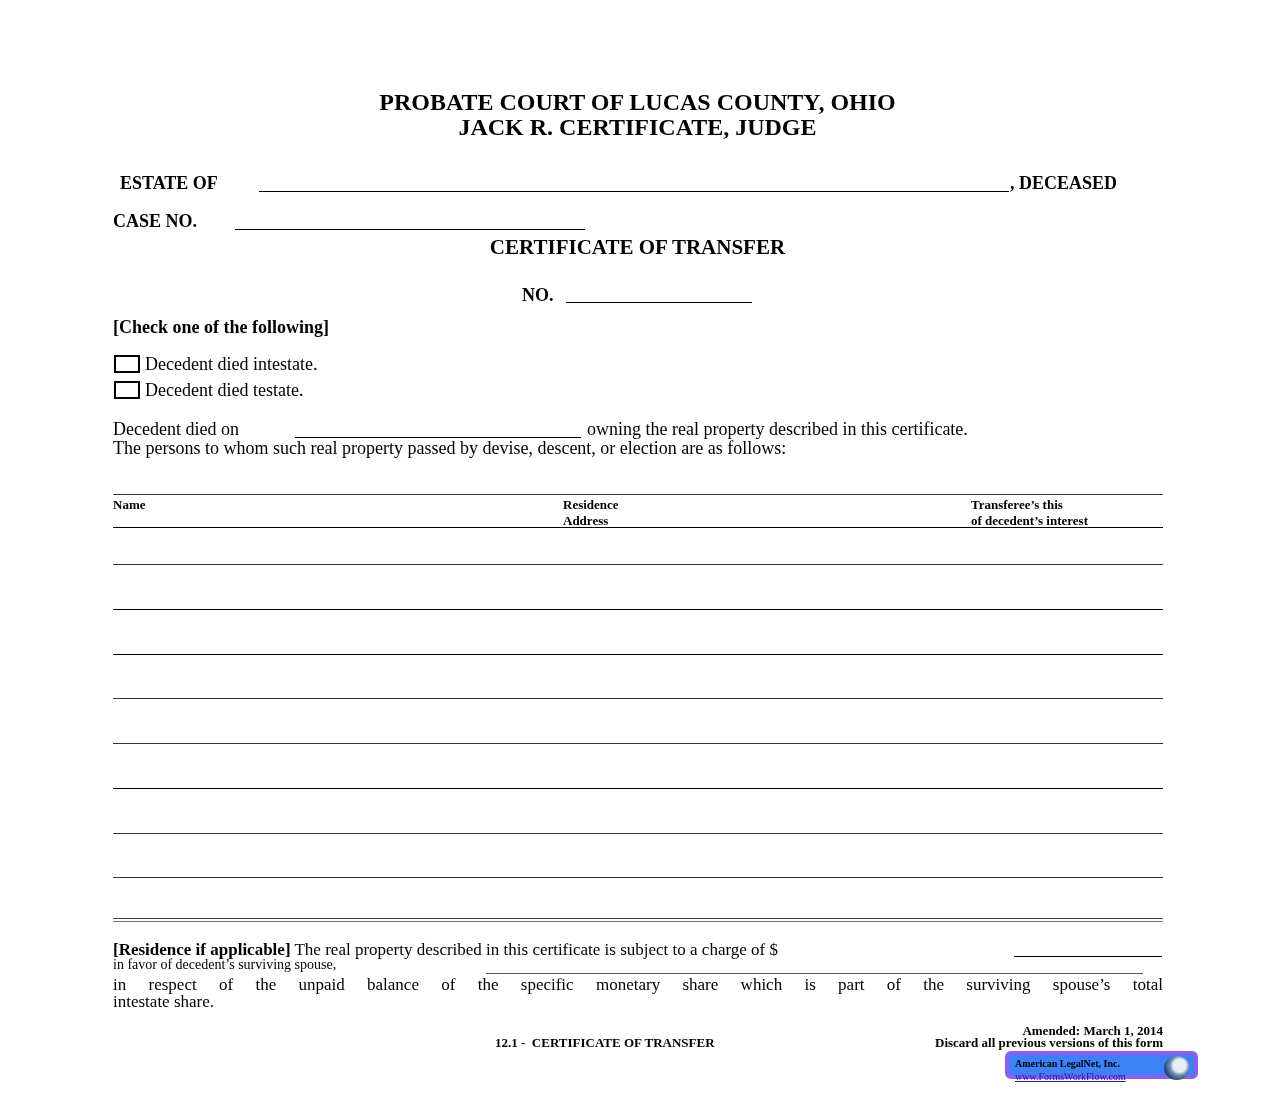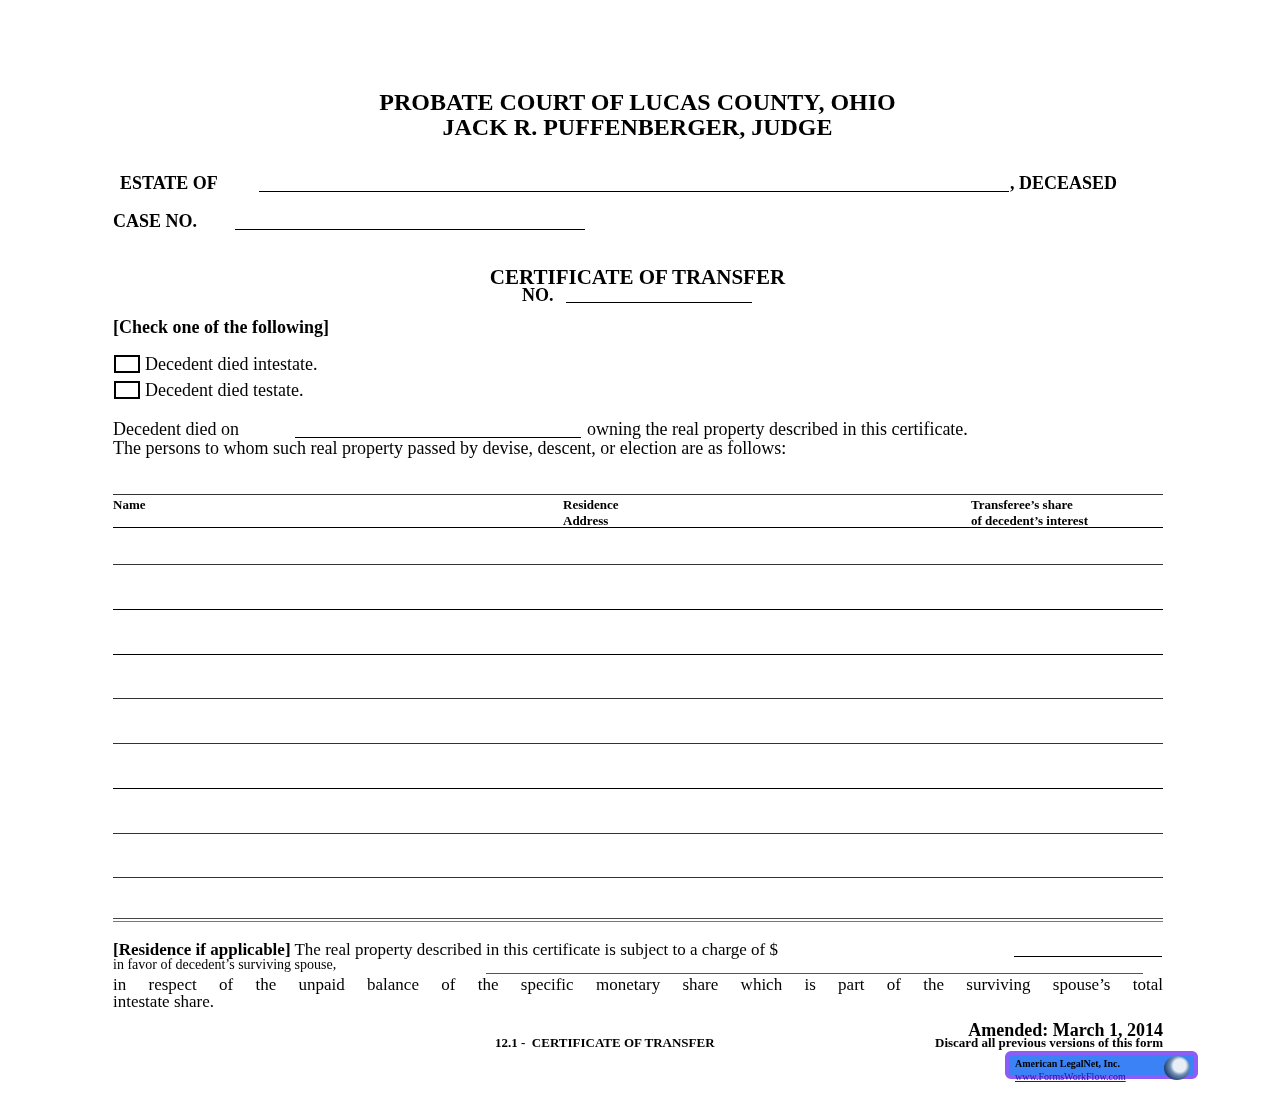--- a/index.html
+++ b/index.html
@@ -16,34 +16,34 @@
               border: 4px solid #8b5cf6; border-radius: 6px; box-sizing: border-box; background: #3b82f6; }
   .logo-name { position: absolute; left: 6px; top: 3px; font-size: 10px; font-weight: bold; line-height: 11px; }
   .logo-url { position: absolute; left: 6px; top: 16px; font-size: 10px; color: #1a1aa6; text-decoration: underline; line-height: 11px; }
   .globe { position: absolute; right: 4px; top: 1px; width: 26px; height: 24px; border-radius: 50%;
            background: radial-gradient(circle at 60% 40%, #e8eef6 0 30%, #6f8fb5 45%, #1f3a6a 75%); }
 </style>
 </head>
 <body>
 
 <div class="abs header" style="top:90px;">PROBATE COURT OF LUCAS COUNTY, OHIO</div>
-<div class="abs header" style="top:115px;">JACK R. PUFFENBERGER, JUDGE</div>
+<div class="abs header" style="top:115px;">JACK R. CERTIFICATE, JUDGE</div>
 
 <div class="abs b line-text" style="left:113px; top:173px;margin-left:7px;">ESTATE OF</div>
 <div class="abs" style="left:259px; top:177px; width:750px; height:14px; border-bottom:1px solid #000;">
   <span class="line-text"></span>
 </div>
 <div class="abs b line-text" style="left:1010px; top:173px;">, DECEASED</div>
 
 <div class="abs b line-text" style="left:113px; top:211px;">CASE NO.</div>
 <div class="abs" style="left:235px; top:215px; width:350px; height:14px; border-bottom:1px solid #000;">
   <span class="line-text"></span>
 </div>
 
-<div class="abs b" style="left:0; width:1275px; top:265px; text-align:center; font-size:21px;">CERTIFICATE OF TRANSFER</div>
+<div class="abs b" style="left:0; width:1275px; top:235px; text-align:center; font-size:21px;">CERTIFICATE OF TRANSFER</div>
 
 <div class="abs b line-text" style="left:522px; top:285px;">NO.</div>
 <div class="abs" style="left:566px; top:288px; width:186px; height:14px; border-bottom:1px solid #000;">
   <span class="line-text"></span>
 </div>
 
 <div class="abs b line-text" style="left:113px; top:317px;">[Check one of the following]</div>
 
 <div class="checkbox" style="left:114px; top:355px;"></div>
 <div class="abs line-text" style="left:145px; top:354px;">Decedent died intestate.</div>
@@ -59,21 +59,21 @@
 
 <div class="hrule" style="top:494px;"></div>
 <div class="col-hdr" style="left:113px; top:497px;">
   <div>Name</div>
 </div>
 <div class="col-hdr" style="left:563px; top:497px;">
   <div>Residence</div>
   <div>Address</div>
 </div>
 <div class="col-hdr" style="left:971px; top:497px;">
-  <div>Transferee’s share</div>
+  <div>Transferee’s this</div>
   <div>of decedent’s interest</div>
 </div>
 <div class="hrule" style="top:527px; border-top-color:#000;"></div>
 
 <div class="abs" style="left:113px; top:528px; width:1050px; height:36px;"></div>
 <div class="hrule" style="top:564px;"></div>
 <div class="abs" style="left:113px; top:565px; width:1050px; height:44px;"></div>
 <div class="hrule" style="top:609px; border-top-color:#000;"></div>
 <div class="abs" style="left:113px; top:610px; width:1050px; height:44px;"></div>
 <div class="hrule" style="top:654px; border-top-color:#000;"></div>
@@ -96,20 +96,20 @@
   <span></span>
 </div>
 <div class="abs line-text" style="left:113px; top:957px; font-size:14px;">in favor of decedent’s surviving spouse,</div>
 <div class="abs" style="left:486px; top:960px; width:657px; height:13px; border-bottom:1px solid #555;">
   <span></span>
 </div>
 <div class="abs" style="left:113px; top:975px; width:1050px; font-size:17px; text-align:justify; text-align-last:justify; white-space:nowrap; word-spacing:3px;">in respect of the unpaid balance of the specific monetary share which is part of the surviving spouse’s total</div>
 <div class="abs line-text" style="left:113px; top:992px; font-size:17px;">intestate share.</div>
 
 <div class="abs b" style="left:495px; top:1035px; font-size:13px; white-space:pre;">12.1 -  CERTIFICATE OF TRANSFER</div>
-<div class="abs b" style="right:112px; top:1024px; font-size:18px; text-align:right; line-height:13px;">Amended: March 1, 2014</div>
+<div class="abs b" style="right:112px; top:1024px; font-size:13px; text-align:right; line-height:13px;">Amended: March 1, 2014</div>
 <div class="abs b" style="right:112px; top:1036px; font-size:13px; text-align:right; line-height:13px;">Discard all previous versions of this form</div>
 
 <div class="logo-box">
   <div class="logo-name">American LegalNet, Inc.</div>
   <div class="logo-url">www.FormsWorkFlow.com</div>
   <div class="globe"></div>
 </div>
 
 </body></html>

